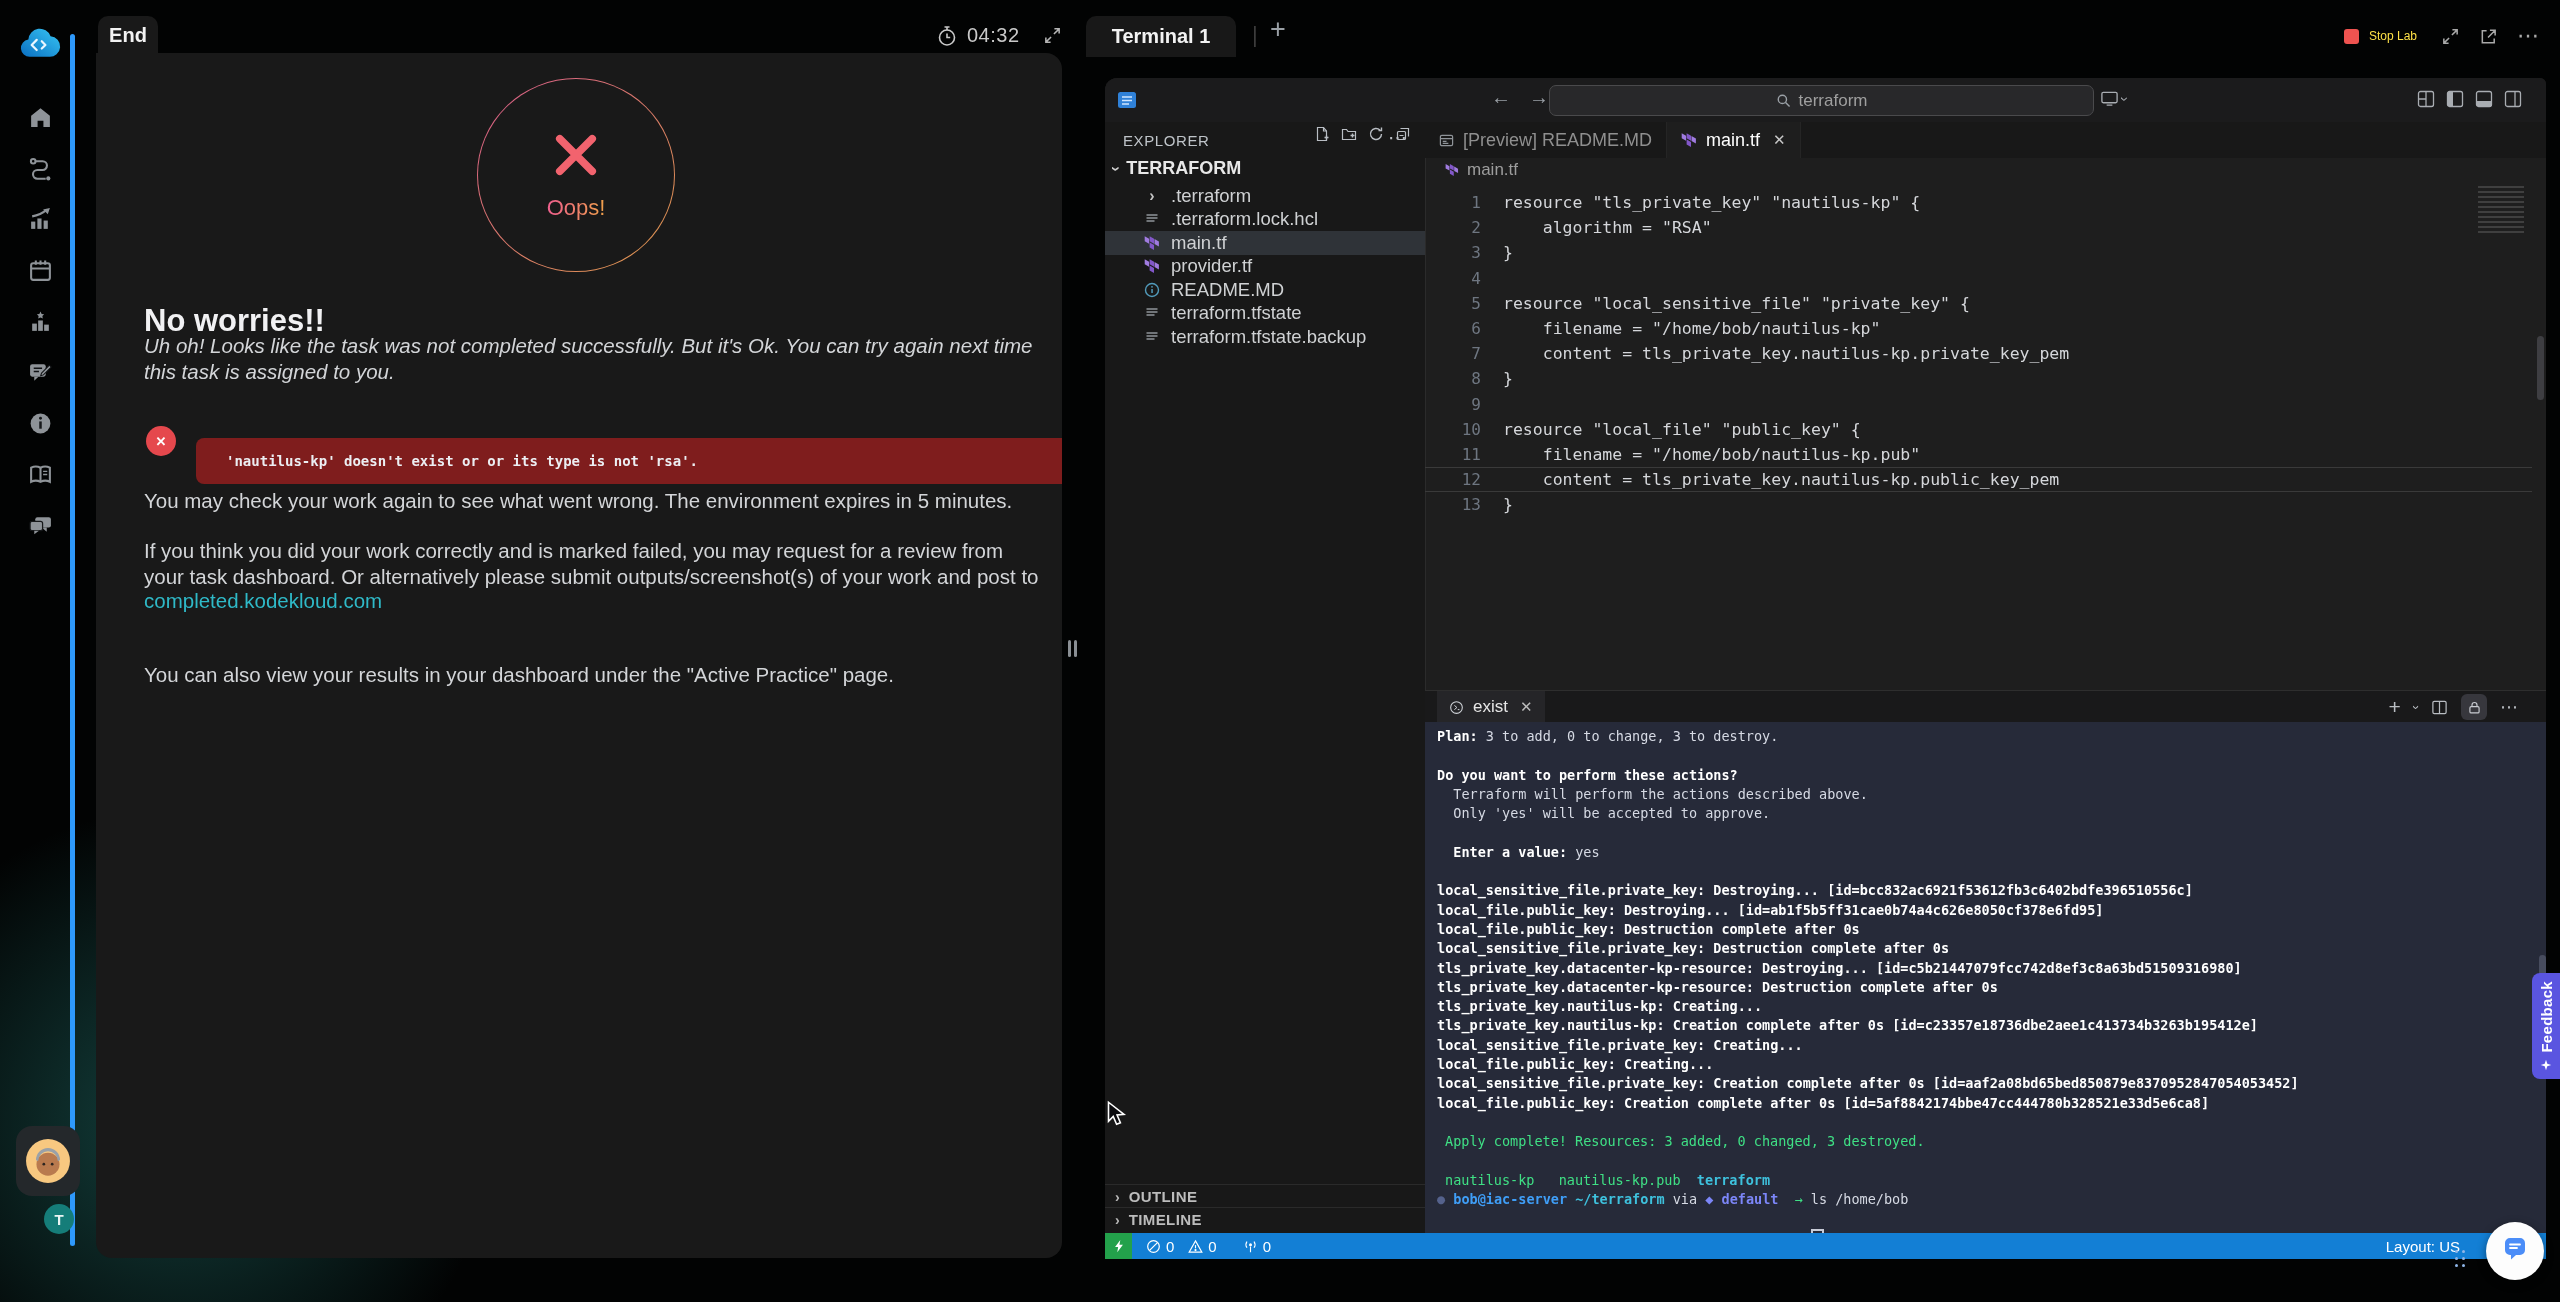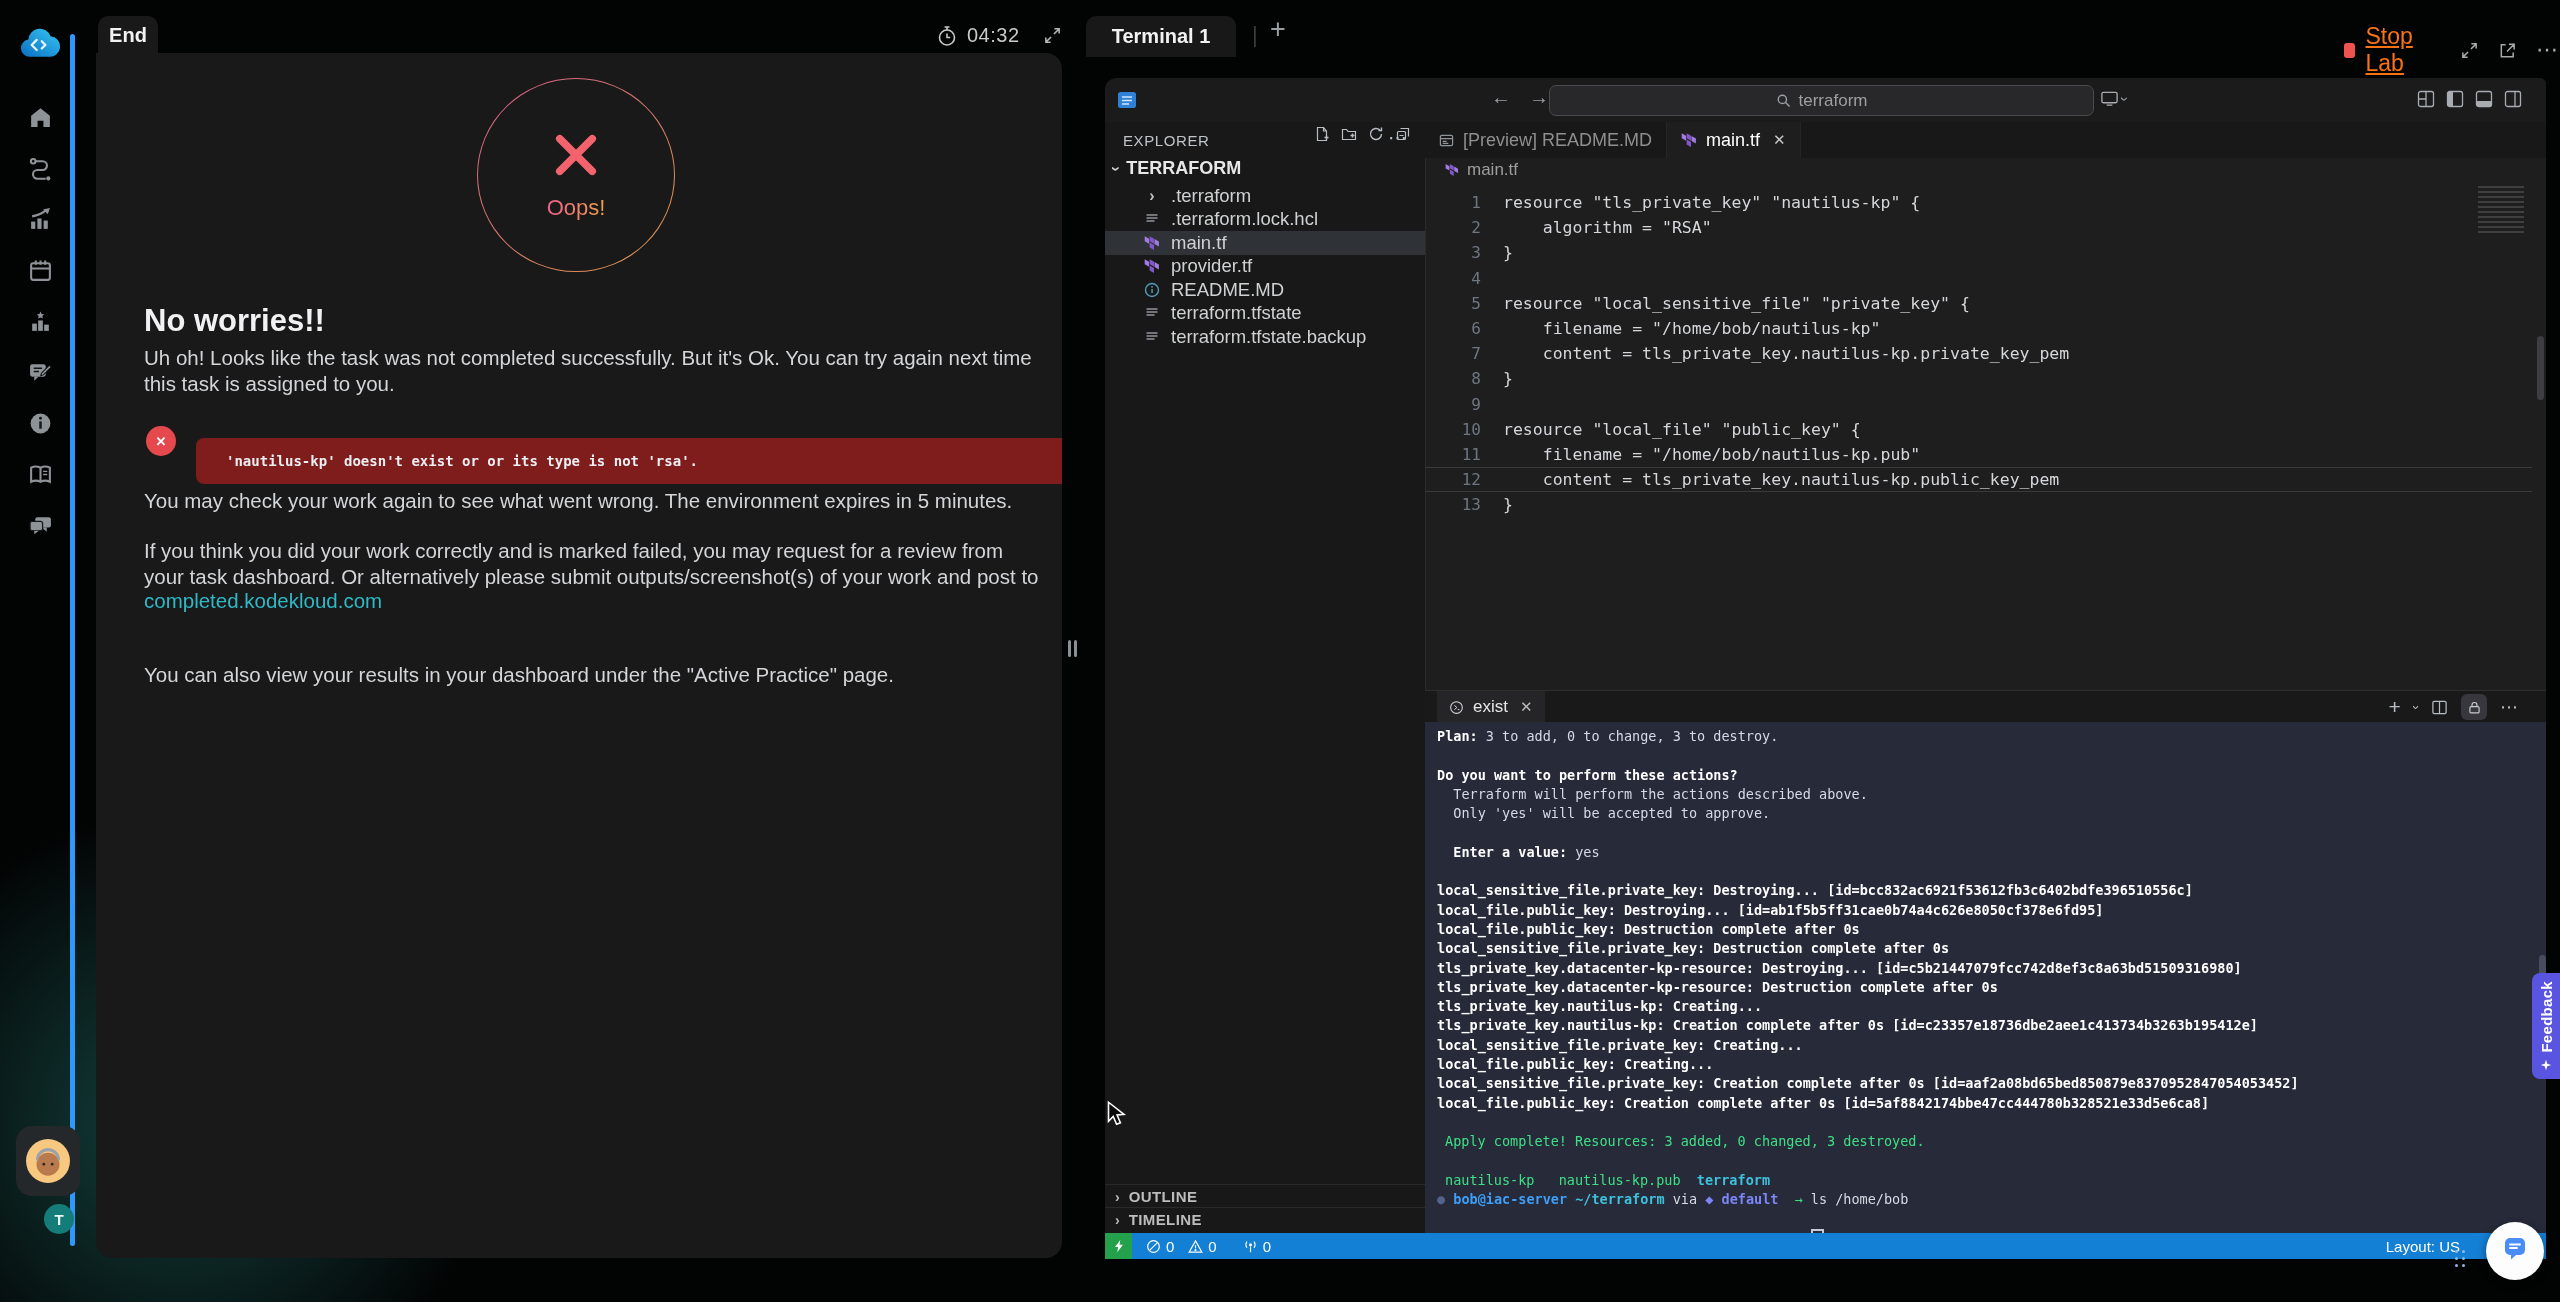--- a/index.html
+++ b/index.html
@@ -25,34 +25,34 @@
        color:#f2f2f2;font-size:20px;font-weight:700;display:flex;align-items:center;justify-content:center;z-index:12;}
   #lab-timer{position:absolute;left:936px;top:24px;display:flex;align-items:center;gap:9px;color:#c9c9c9;z-index:12;}
   #lab-timer .tval{font-size:20px;letter-spacing:.5px;}
   #lab-expand{margin-left:14px;cursor:pointer;display:flex;}
   #vsc-tab{position:absolute;left:1086px;top:16px;width:150px;height:41px;background:#181818;border-radius:10px 10px 0 0;
        color:#f2f2f2;font-size:20px;font-weight:700;display:flex;align-items:center;justify-content:center;z-index:12;}
   #tab-sep{position:absolute;left:1252px;top:22px;color:#3c3c3c;font-size:22px;z-index:12;}
   #tab-plus{position:absolute;left:1270px;top:14px;color:#9aa0a6;font-size:27px;font-weight:400;z-index:12;cursor:pointer;}
   #stop-group{position:absolute;left:2344px;top:23px;display:flex;align-items:center;z-index:12;}
   #stop-square{width:15px;height:15px;border-radius:3px;background:#ef5350;margin-right:10px;}
-  #stop-label{color:#f97316;font-size:23px;margin-right:24px;text-decoration:underline;}
+  #stop-label{color:#fde047;font-size:12px;margin-right:24px;}
   .hdr-ic{display:flex;margin-right:19px;cursor:pointer;}
   #hdr-more{color:#a9a9a9;font-size:22px;letter-spacing:2px;cursor:pointer;}
 
   
   #lab-panel{position:absolute;left:96px;top:53px;width:966px;height:1205px;background:#191919;border-radius:0 16px 16px 16px;z-index:10;overflow:hidden;}
   #oops-circle{position:absolute;left:381px;top:25px;width:196px;height:192px;border-radius:50%;
        border:1.5px solid transparent;
        background:linear-gradient(#191919,#191919) padding-box,linear-gradient(135deg,#d95b8c,#e09b4b) border-box;
        display:flex;flex-direction:column;align-items:center;justify-content:center;gap:14px;}
   #oops-label{font-size:22px;background:linear-gradient(90deg,#ef5f8e,#efa04a);-webkit-background-clip:text;background-clip:text;color:transparent;}
   #lab-heading{position:absolute;left:48px;top:250px;font-size:31px;font-weight:700;color:#f1f1f3;}
   .lab-p{position:absolute;left:48px;width:900px;font-size:20.5px;line-height:26px;color:#d3d5d8;}
-  #lab-message{top:292px;}
+  #lab-message{top:280px;font-style:italic;}
   #check-text{top:435px;}
   #review-text{top:485px;}
   #lab-link{position:absolute;left:48px;top:536px;font-size:20.5px;color:#2fb9c7;cursor:pointer;}
   #footer-text{top:609px;}
   #error-circle{position:absolute;left:50px;top:373px;width:30px;height:30px;border-radius:50%;background:#e5484d;color:#fff;
        font-size:13px;font-weight:700;display:flex;align-items:center;justify-content:center;}
   #error-box{position:absolute;left:100px;top:365px;width:948px;height:46px;background:#7f1d1d;border-radius:8px;
        display:flex;align-items:center;margin-top:20px;}
   #error-text{font-family:"DejaVu Sans Mono",monospace;font-size:14px;font-weight:700;color:#eceef2;padding-left:30px;}
   #copy-btn{position:absolute;right:6px;top:6px;width:34px;height:34px;background:#3b424e;border-radius:6px;

